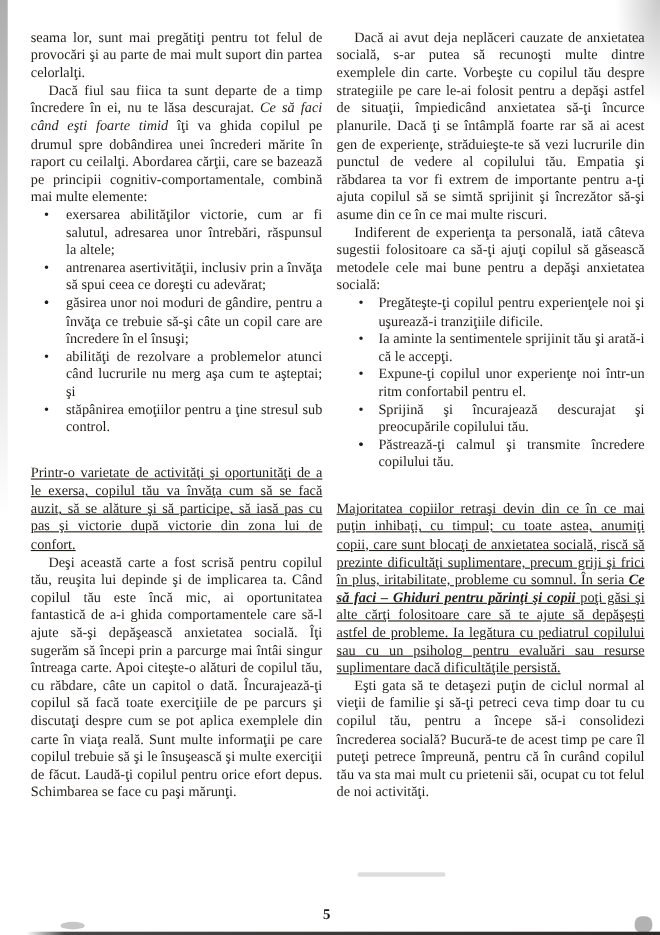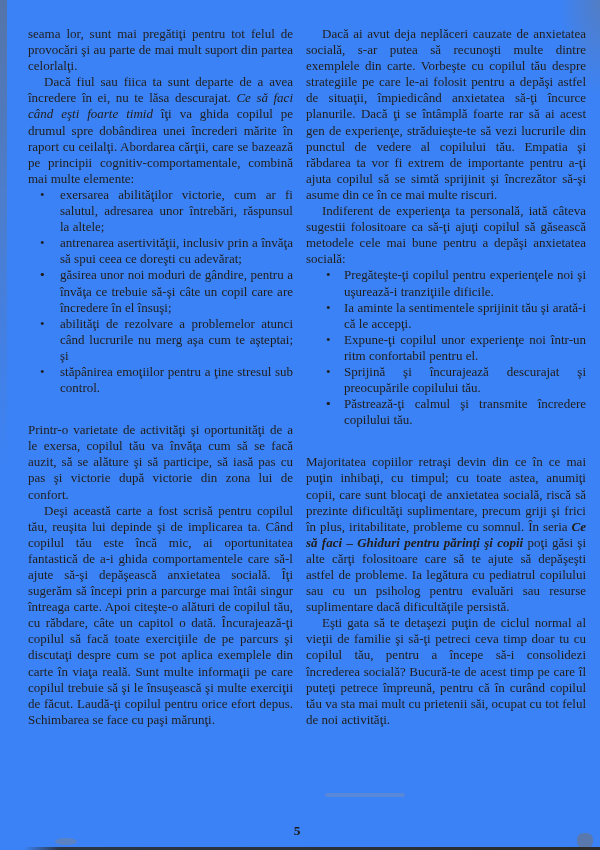--- a/index.html
+++ b/index.html
@@ -4,36 +4,36 @@
 <style>
   html,body{margin:0;padding:0;}
   body{
     width:600px;height:850px;
     background:#e9e7e2;
     font-family:"Liberation Serif","DejaVu Serif",serif;
   }
   .page{
     position:relative;
     width:600px;height:850px;
-    background:#3b82f6;
+    background:#ffffff;
     overflow:hidden;
     color:#211e1a;
   }
   .columns{
     position:absolute;
     top:26px;left:28px;
     display:flex;
     gap:13px;
   }
   .col{font-size:13px;line-height:16.1px;text-align:justify;}
   .col-left{width:265px;}
   .col-right{width:280px;}
   p{margin:0;}
   p.indent{text-indent:16px;}
-  p.gap-before{margin-top:26px;}
+  p.gap-before{margin-top:26px;text-decoration:underline;}
   ul{list-style:none;margin:0;padding:0;}
   li{position:relative;text-align:justify;}
   .col-left  li{padding-left:32px;}
   .col-right li{padding-left:38px;}
   .marker{position:absolute;font-size:13px;}
   .col-left  .marker{left:12px;}
   .col-right .marker{left:20px;}
   .italic{font-style:italic;}
   .bolditalic{font-style:italic;font-weight:bold;}
   .page-number{
@@ -73,21 +73,21 @@
 </head>
 <body>
 
 <div class="page">
   <div class="edge-left"></div>
   <div class="corner-tr"></div>
 
   <div class="columns">
     <div class="col col-left">
         <p class="">seama lor, sunt mai pregătiţi pentru tot felul de provocări şi au parte de mai mult suport din partea celorlalţi.</p>
-        <p class="indent "><span>Dacă fiul sau fiica ta sunt departe de a avea încredere în ei, nu te lăsa descurajat. </span><span class="italic">Ce să faci când eşti foarte timid</span><span> îţi va ghida copilul pe drumul spre dobândirea unei încrederi mărite în raport cu ceilalţi. Abordarea cărţii, care se bazează pe principii cognitiv-comportamentale, combină mai multe elemente:</span></p>
+        <p class="indent "><span>Dacă fiul sau fiica ta sunt departe de a timp încredere în ei, nu te lăsa descurajat. </span><span class="italic">Ce să faci când eşti foarte timid</span><span> îţi va ghida copilul pe drumul spre dobândirea unei încrederi mărite în raport cu ceilalţi. Abordarea cărţii, care se bazează pe principii cognitiv-comportamentale, combină mai multe elemente:</span></p>
         <ul>
           <li><span class="marker">•</span><span>exersarea abilităţilor victorie, cum ar fi salutul, adresarea unor întrebări, răspunsul la altele;</span></li>
           <li><span class="marker">•</span><span>antrenarea asertivităţii, inclusiv prin a învăţa să spui ceea ce doreşti cu adevărat;</span></li>
           <li><span class="marker">•</span></li>
           <li><span class="marker">•</span><span>găsirea unor noi moduri de gândire, pentru a învăţa ce trebuie să-şi câte un copil care are încredere în el însuşi;</span></li>
           <li><span class="marker">•</span><span>abilităţi de rezolvare a problemelor atunci când lucrurile nu merg aşa cum te aşteptai; şi</span></li>
           <li><span class="marker">•</span><span>stăpânirea emoţiilor pentru a ţine stresul sub control.</span></li>
         </ul>
         <p class="gap-before">Printr-o varietate de activităţi şi oportunităţi de a le exersa, copilul tău va învăţa cum să se facă auzit, să se alăture şi să participe, să iasă pas cu pas şi victorie după victorie din zona lui de confort.</p>
         <p class="indent ">Deşi această carte a fost scrisă pentru copilul tău, reuşita lui depinde şi de implicarea ta. Când copilul tău este încă mic, ai oportunitatea fantastică de a-i ghida comportamentele care să-l ajute să-şi depăşească anxietatea socială. Îţi sugerăm să începi prin a parcurge mai întâi singur întreaga carte. Apoi citeşte-o alături de copilul tău, cu răbdare, câte un capitol o dată. Încurajează-ţi copilul să facă toate exerciţiile de pe parcurs şi discutaţi despre cum se pot aplica exemplele din carte în viaţa reală. Sunt multe informaţii pe care copilul trebuie să şi le însuşească şi multe exerciţii de făcut. Laudă-ţi copilul pentru orice efort depus. Schimbarea se face cu paşi mărunţi.</p>

